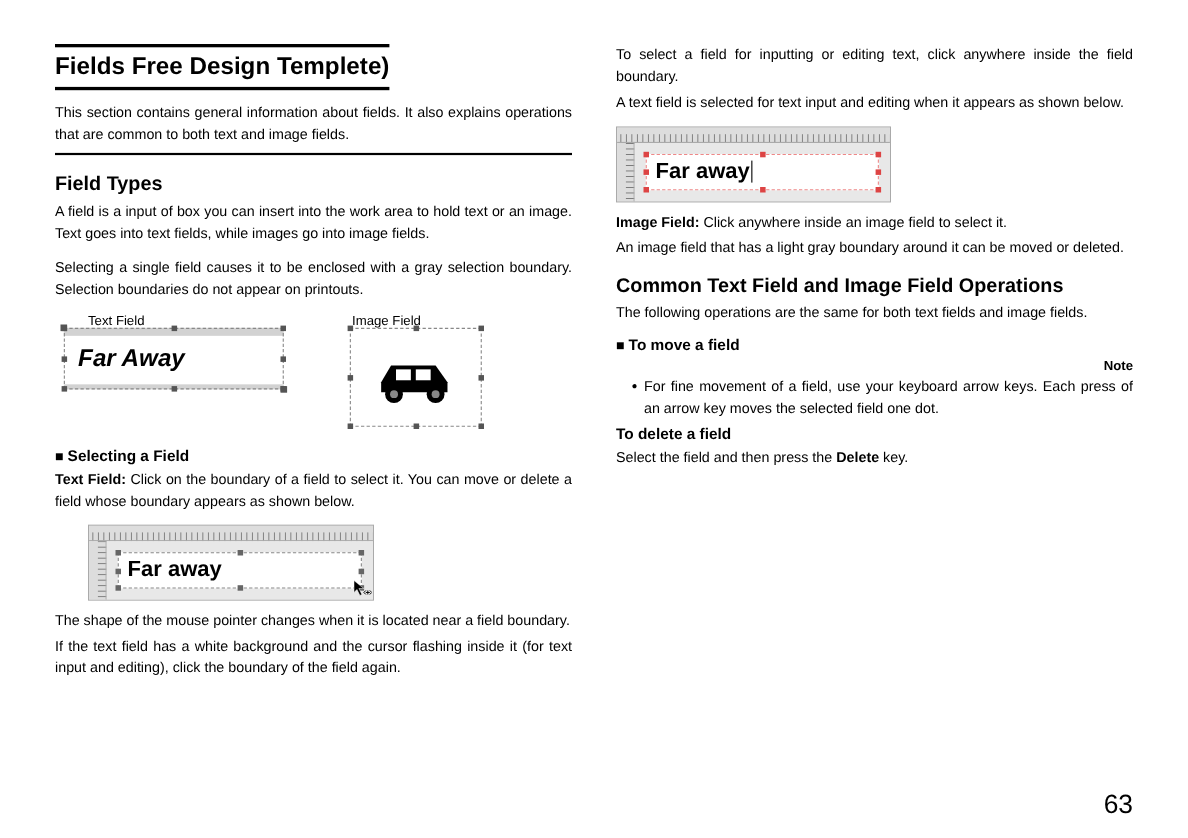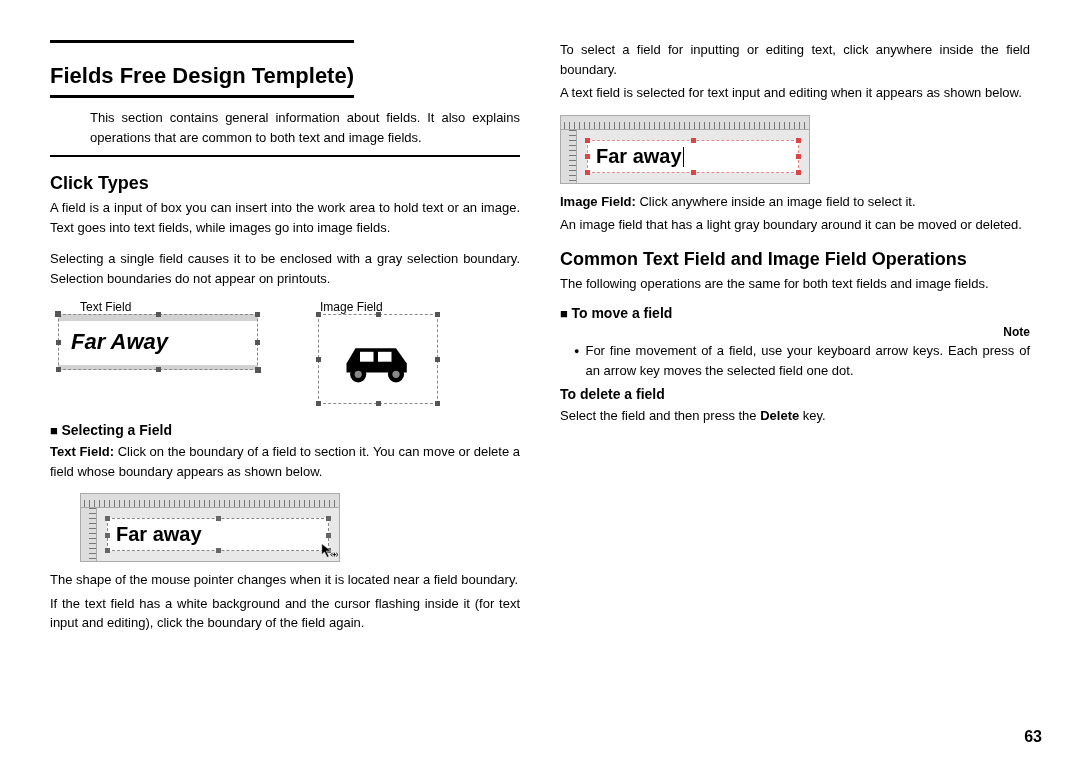--- a/index.html
+++ b/index.html
@@ -10,25 +10,25 @@
     display: flex;
     gap: 40px;
     position: relative;
   }
   .col { flex: 1; min-width: 0; }
   .main-title {
     font-size: 22px;
     font-weight: bold;
     border-top: 3px solid #000;
     border-bottom: 3px solid #000;
-    padding: 20px 0 6px 0;
+    padding: 4px 0 6px 0;
     display: inline-block;
     margin-bottom: 10px;
   }
-  .intro { font-size: 13px; line-height: 1.5; text-align: justify; margin-bottom: 6px; margin-left: 40px; }
+  .intro { font-size: 13px; line-height: 1.5; text-align: justify; margin-bottom: 6px; }
   .hr-thick { border: none; border-top: 2px solid #000; margin: 8px 0 16px 0; }
   .h2 { font-size: 18px; font-weight: bold; margin-bottom: 4px; }
   .body { font-size: 13px; line-height: 1.5; text-align: justify; margin-bottom: 12px; }
   .labels-row { display: flex; margin-top: 4px; }
   .label-small { font-size: 12px; }
   .lbl-text { margin-left: 30px; width: 240px; }
   .lbl-image { }
   .figs-row { display: flex; align-items: flex-start; gap: 60px; margin-bottom: 18px; }
   .textfield-fig {
     margin-left: 8px;
@@ -86,35 +86,35 @@
   .inner-field .graydot{ position:absolute;width:5px;height:5px;background:#666; }
   .rd-tl{left:-3px;top:-3px;} .rd-tr{right:-3px;top:-3px;}
   .rd-bl{left:-3px;bottom:-3px;} .rd-br{right:-3px;bottom:-3px;}
   .rd-tm{left:50%;top:-3px;margin-left:-2px;} .rd-bm{left:50%;bottom:-3px;margin-left:-2px;}
   .rd-ml{left:-3px;top:50%;margin-top:-2px;} .rd-mr{right:-3px;top:50%;margin-top:-2px;}
   .cursor-caret { display:inline-block; width:1px; height:20px; background:#000; vertical-align:middle; margin-left:1px; }
   .move-cursor {
     position:absolute; right:-10px; bottom:-10px; width:18px;height:18px;
   }
   .page-number {
-    position:absolute; right:38px; bottom:16px; font-size:16px;font-weight:bold;
+    position:absolute; right:50px; bottom:16px; font-size:24px;
   }
   .bold-inline { font-weight: bold; }
 </style>
 </head>
 <body>
 
 <div class="page">
 
   <div class="col">
     <div class="main-title">Fields Free Design Templete)</div>
     <div class="intro">This section contains general information about fields. It also explains operations that are common to both text and image fields.</div>
     <hr class="hr-thick">
 
-    <div class="h2">Click Types</div>
+    <div class="h2">Field Types</div>
     <div class="body">A field is a input of box you can insert into the work area to hold text or an image. Text goes into text fields, while images go into image fields.</div>
     <div class="body">Selecting a single field causes it to be enclosed with a gray selection boundary. Selection boundaries do not appear on printouts.</div>
 
     <div class="labels-row">
       <div class="label-small lbl-text">Text Field</div>
       <div class="label-small lbl-image">Image Field</div>
     </div>
 
     <div class="figs-row">
       <div class="textfield-fig">
@@ -144,21 +144,21 @@
           <span class="dot br"></span>
         <span class="dot tm"></span>
           <span class="dot bm"></span>
           <span class="dot ml"></span>
           <span class="dot mr"></span>
       </div>
     </div>
 
     <div class="h3 square">Selecting a Field</div>
     <div class="body">
-      <span class="bold-inline">Text Field:</span><span> Click on the boundary of a field to section it. You can move or delete a field whose boundary appears as shown below.</span>
+      <span class="bold-inline">Text Field:</span><span> Click on the boundary of a field to select it. You can move or delete a field whose boundary appears as shown below.</span>
     </div>
 
     <div class="ruler-fig">
       <div class="ruler-top"></div>
       <div class="ruler-body">
         <div class="ruler-left"></div>
         <div class="ruler-content">
           <div class="inner-field selected">
             <span>Far away</span>
             <span class="graydot rd-tl"></span><span class="graydot rd-tr"></span><span class="graydot rd-bl"></span><span class="graydot rd-br"></span>

